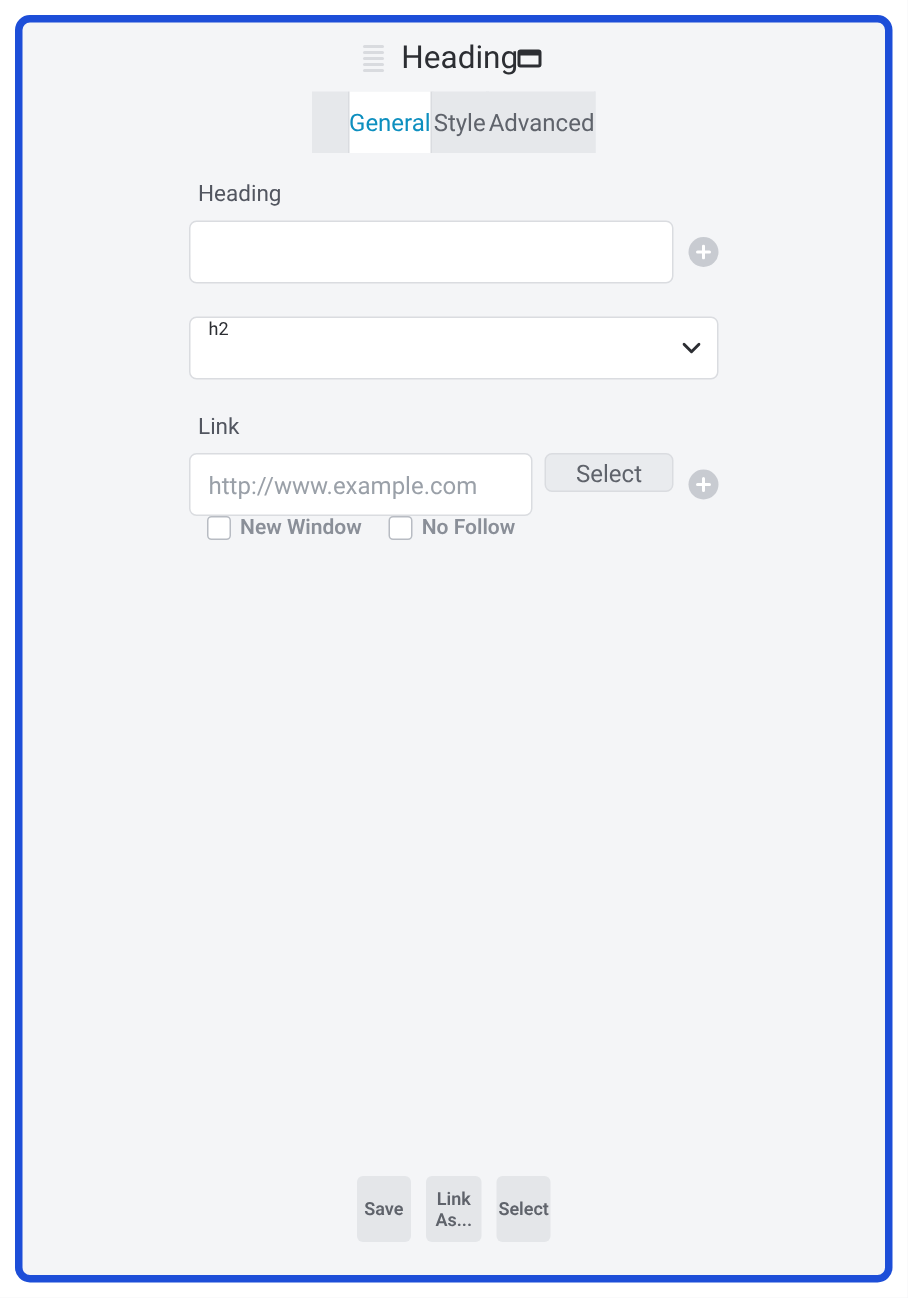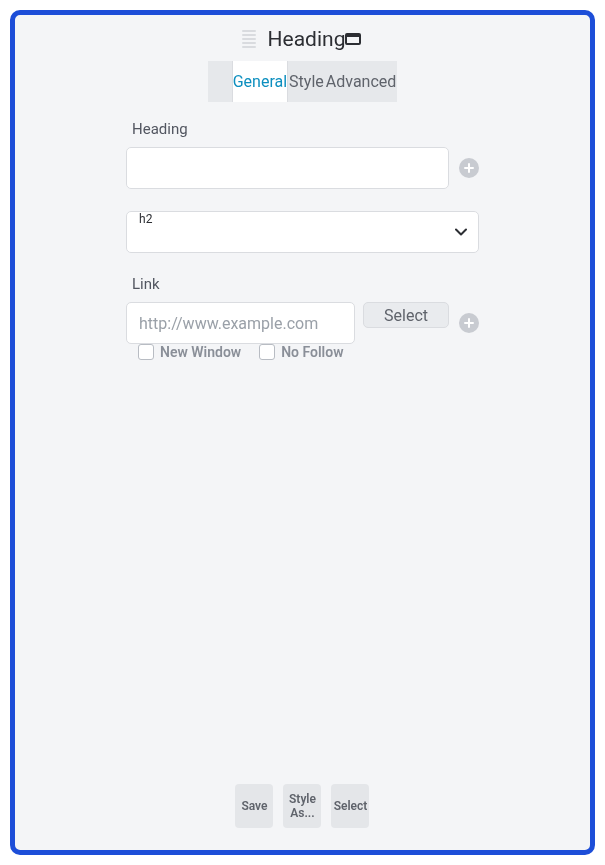--- a/index.html
+++ b/index.html
@@ -281,17 +281,17 @@
           <div class="checkbox"></div>
           <span class="checkbox-label">No Follow</span>
         </div>
       </div>
     </div>
 
   </div>
 
   <div class="footer">
     <button class="footer-btn">Save</button>
-    <button class="footer-btn">Style As...</button>
+    <button class="footer-btn">Link As...</button>
     <button class="footer-btn">Select</button>
   </div>
 
 </div>
 
 </body></html>

